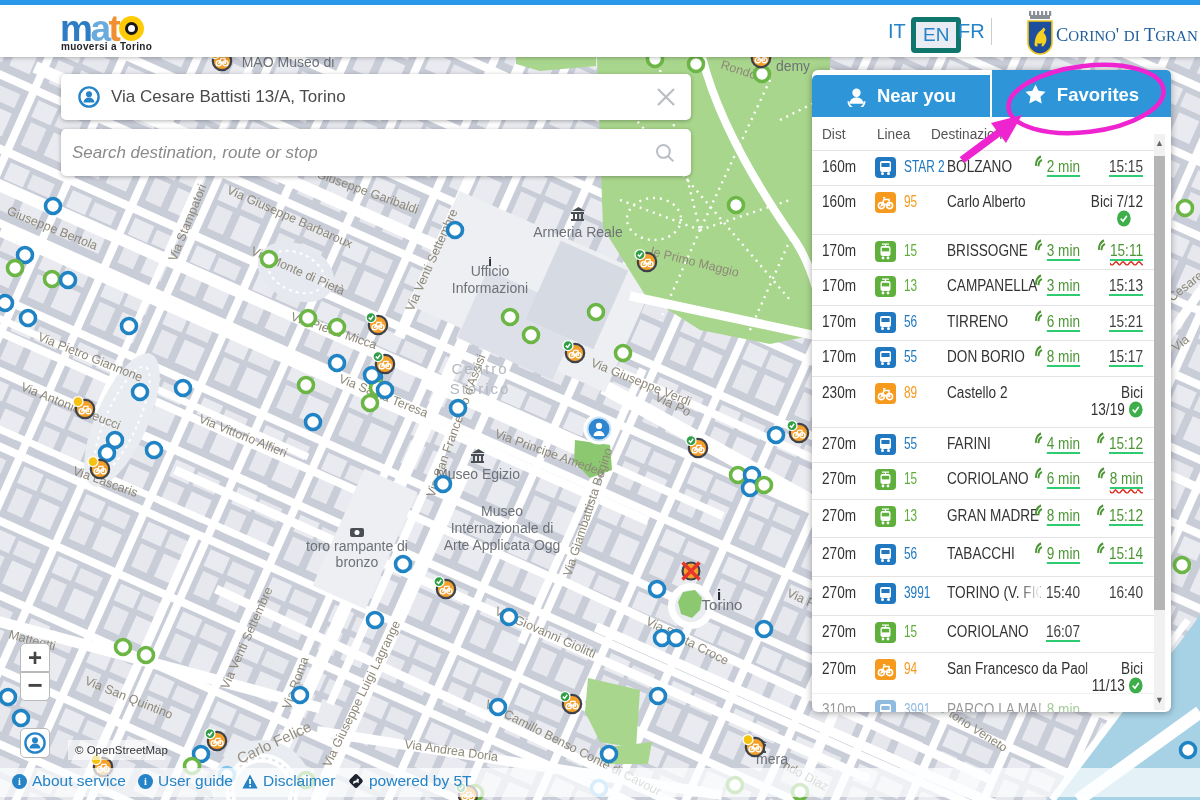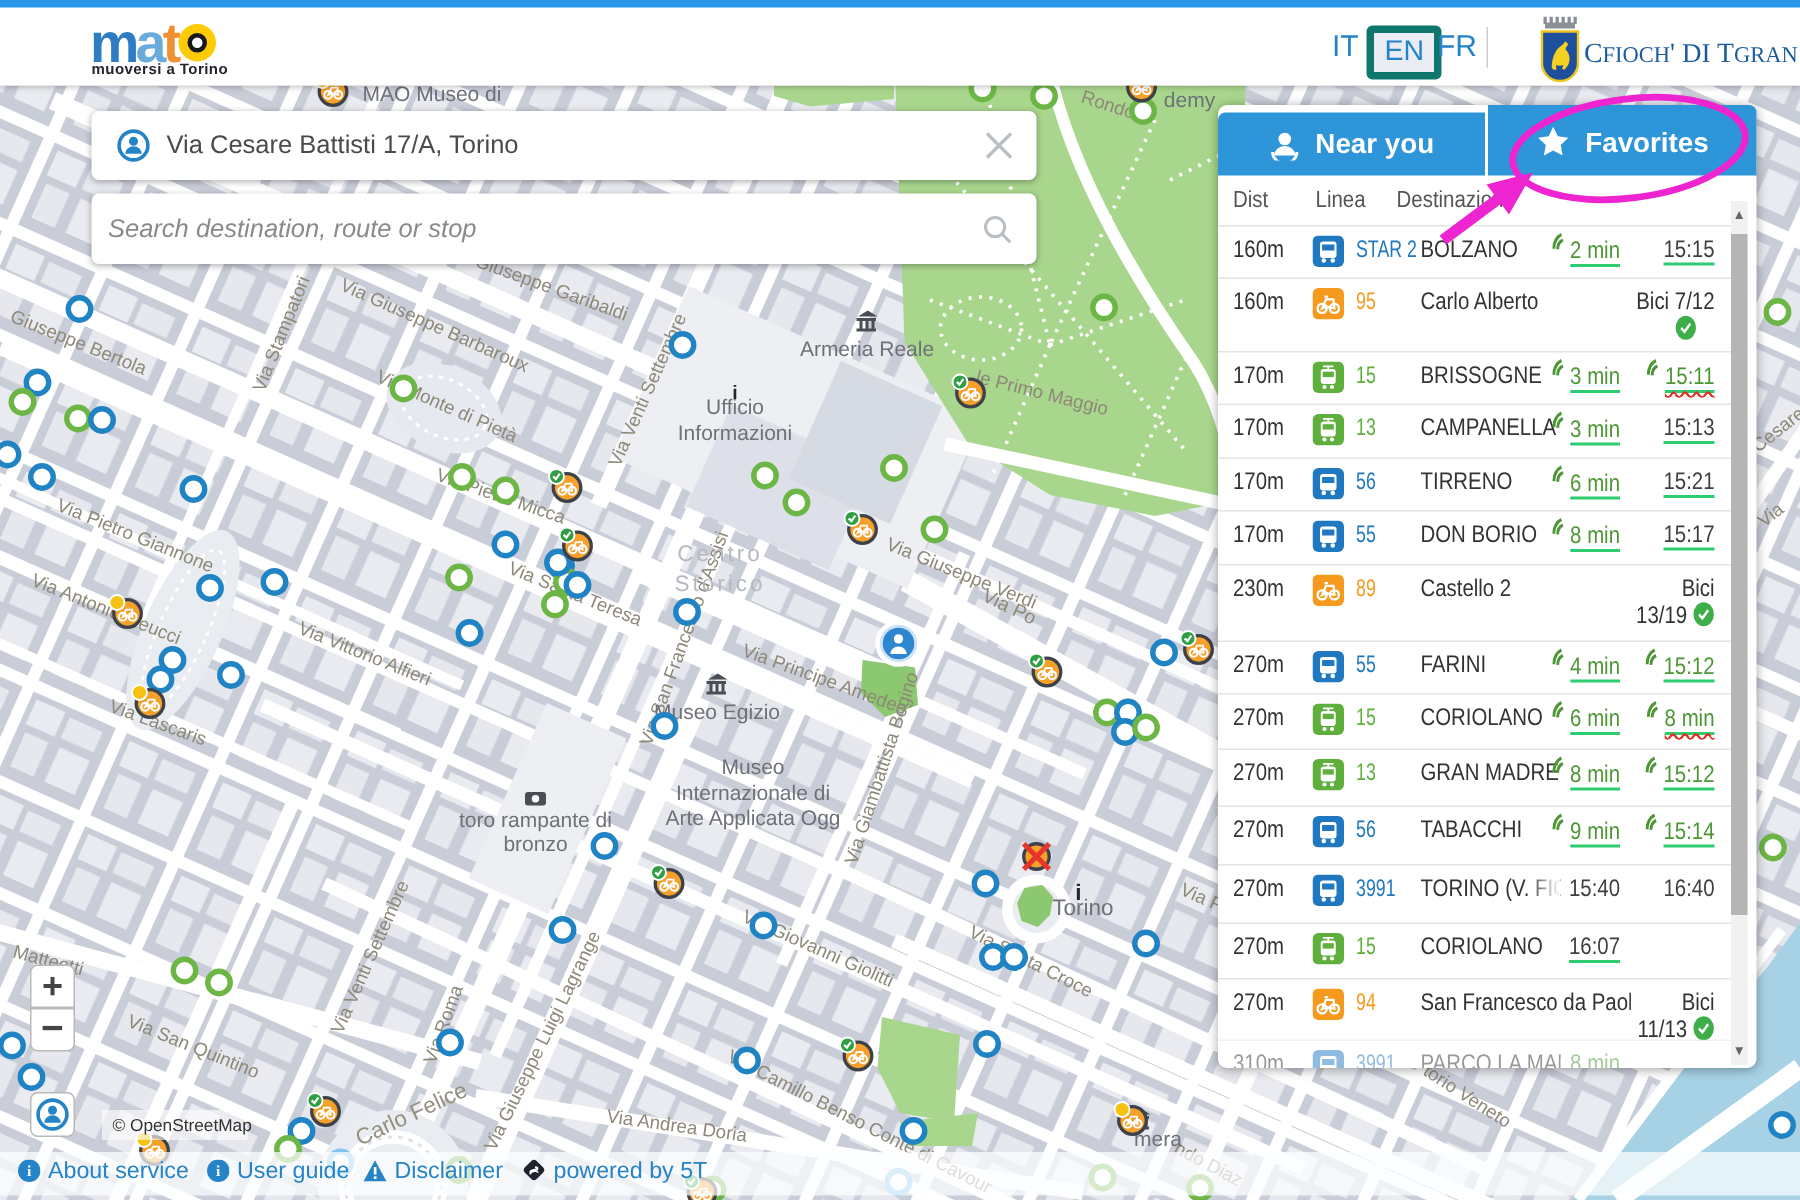--- a/index.html
+++ b/index.html
@@ -437,29 +437,29 @@
         <rect x="4" y="0" width="2.2" height="5"></rect>
         <rect x="8" y="0" width="2.2" height="5"></rect>
         <rect x="12" y="0" width="2.2" height="5"></rect>
         <rect x="16" y="0" width="2.2" height="5"></rect>
         <rect x="20" y="0" width="2.2" height="5"></rect>
         <rect x="24" y="0" width="2.2" height="5"></rect>
       </g>
     <path d="M3,10 h24 v20 a12,12 0 0 1 -12,13 a12,12 0 0 1 -12,-13 z" fill="#1e4f9c" stroke="#f0c51c" stroke-width="1.6"></path>
     <path d="M9.5,34 c0,-5 1.5,-10 4.5,-13 c1.5,-1.5 3.5,-2.5 4.5,-4.5 l2,1.8 c-0.8,1.8 -1.8,2.2 -1.8,3.7 c2.8,2.5 3.6,7 1.6,10.5 l-2.2,3 l-1.8,-0.6 l1,-2.6 c-1.6,0.6 -3.4,0.6 -5,0 l0.4,3 l-2,0.3 z" fill="#f5d020"></path>
   </svg>
-  <span id="city-name">C<span style="font-size:15px">FIOCH</span>' <span style="font-size:18px">DI</span> T<span style="font-size:15px">GRAN</span></span>
+  <span id="city-name">C<span style="font-size:15px">ORINO</span>' <span style="font-size:15px">DI</span> T<span style="font-size:15px">GRAN</span></span>
 </div>
 <div class="sbox" id="sbox1">
   <svg width="22" height="22" viewBox="0 0 22 22" style="position:absolute;left:17px;top:12px">
     <circle cx="11" cy="11" r="9.6" fill="none" stroke="#2583c7" stroke-width="2.4"></circle>
     <circle cx="11" cy="8.2" r="3" fill="#2583c7"></circle>
     <path d="M5.5,16.5 a5.5,5 0 0 1 11,0 z" fill="#2583c7"></path>
   </svg>
-  <span class="txt">Via Cesare Battisti 17/A, Torino</span>
+  <span class="txt">Via Cesare Battisti 13/A, Torino</span>
   <svg width="20" height="20" viewBox="0 0 20 20" style="position:absolute;right:15px;top:13px">
       <path d="M2,2 L18,18 M18,2 L2,18" stroke="#b9bec4" stroke-width="2.2"></path>
     </svg>
 </div>
 <div class="sbox" id="sbox2">
   <span class="txt">Search destination, route or stop</span>
   <svg width="20" height="20" viewBox="0 0 20 20" style="position:absolute;right:16px;top:14px">
     <circle cx="8.4" cy="8.4" r="6.4" fill="none" stroke="#b9bec4" stroke-width="2"></circle>
     <line x1="13" y1="13" x2="18.4" y2="18.4" stroke="#b9bec4" stroke-width="2"></line>
   </svg>

